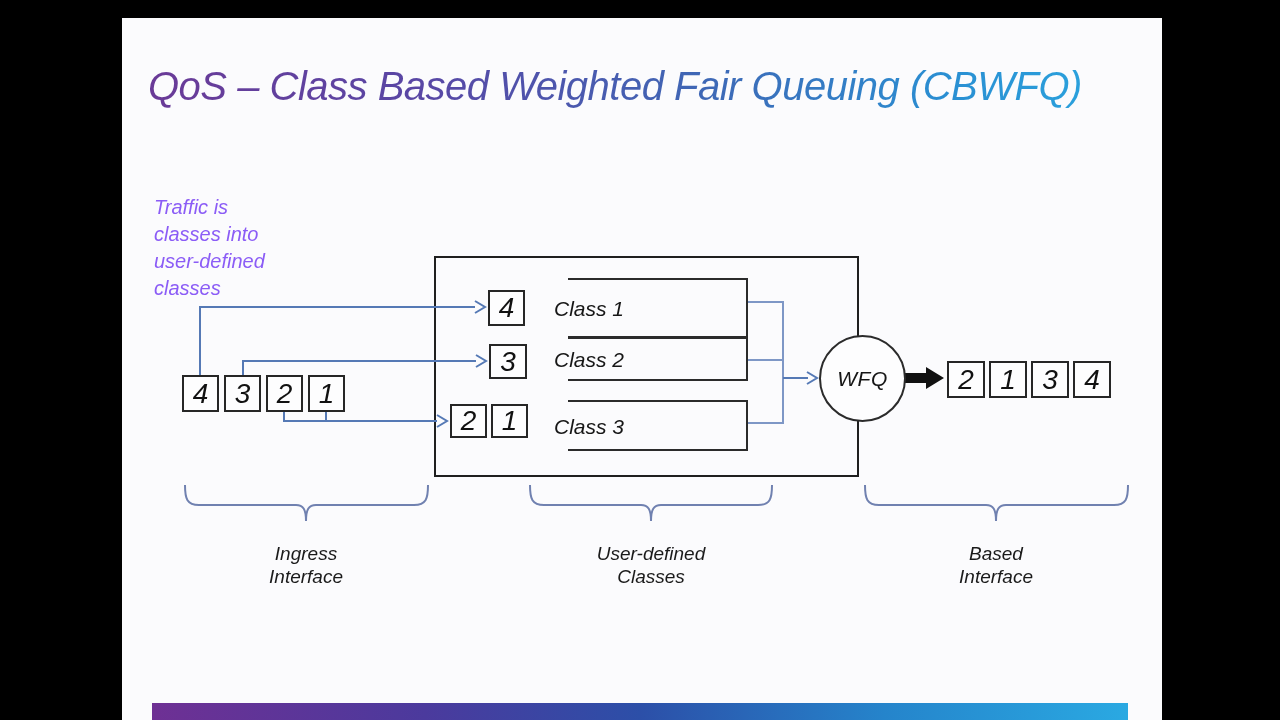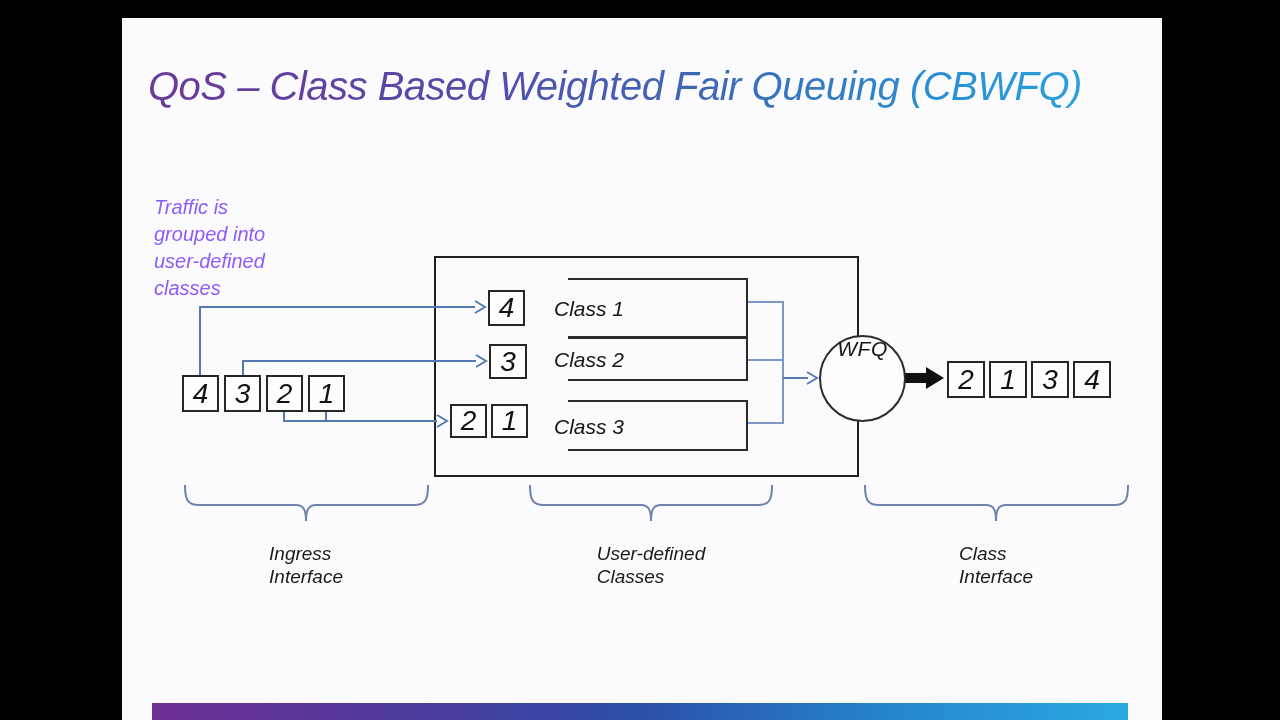--- a/index.html
+++ b/index.html
@@ -33,42 +33,42 @@
     position:absolute;box-sizing:border-box;
     border-top:2px solid #2b2b2b;border-bottom:2px solid #2b2b2b;border-right:2px solid #2b2b2b;
   }
   .queue-label{
     position:absolute;left:-14px;top:50%;transform:translateY(-46%);
     font-size:21px;color:#161616;white-space:nowrap;background:transparent;
   }
   .wfq-circle{
     position:absolute;left:697px;top:317px;width:87px;height:87px;
     box-sizing:border-box;border:2.5px solid #2b2b2b;border-radius:50%;
-    background:#fdfdfe;display:flex;justify-content:center;
+    background:#fdfdfe;display:flex;align-items:center;justify-content:center;
     font-size:21px;color:#161616;letter-spacing:0.5px;
   }
   .caption{
-    position:absolute;top:524px;color:#1a1a1a;text-align:left;
+    position:absolute;top:524px;color:#1a1a1a;text-align:center;
     font-size:19px;line-height:23px;transform:translateX(-50%);
   }
   .gradient-bar{
     position:absolute;left:30px;top:685px;width:976px;height:19px;
     background:linear-gradient(90deg,#6e3094 0%,#4b3a9d 28%,#2c4fa8 50%,#2584cb 75%,#2aa9e2 100%);
   }
 </style>
 </head>
 <body>
 
 <div class="slide">
 
   <div class="title">QoS – Class Based Weighted Fair Queuing (CBWFQ)</div>
 
   <div class="annotation">
     <div>Traffic is</div>
-    <div>grouped into</div>
+    <div>classes into</div>
     <div>user-defined</div>
     <div>classes</div>
   </div>
 
   <svg class="diagram" width="1040" height="712" viewBox="0 0 1040 712">
 
     <rect x="313" y="239" width="423" height="219" fill="none" stroke="#1f1f1f" stroke-width="2"></rect>
 
     <g stroke="#5579b5" stroke-width="2" fill="none">
       <polyline points="78,357 78,289 353,289"></polyline>
@@ -130,19 +130,19 @@
 
   <div class="caption" style="left:184px">
     <div>Ingress</div>
     <div>Interface</div>
   </div>
   <div class="caption" style="left:529px">
     <div>User-defined</div>
     <div>Classes</div>
   </div>
   <div class="caption" style="left:874px">
-    <div>Class</div>
+    <div>Based</div>
     <div>Interface</div>
   </div>
 
   <div class="gradient-bar"></div>
 
 </div>
 
 </body></html>

